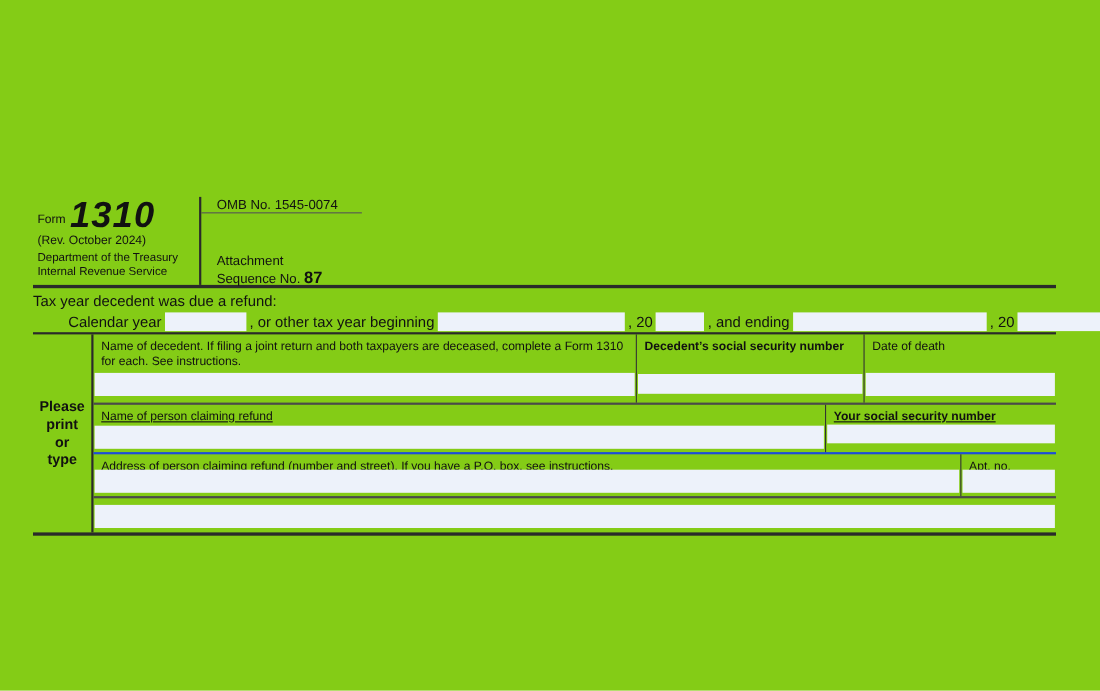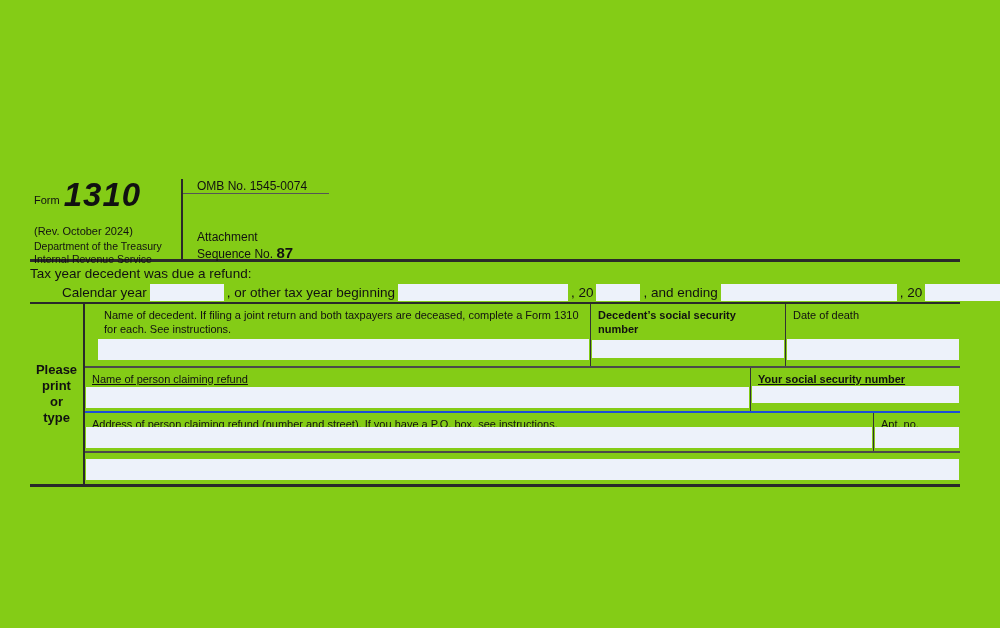--- a/index.html
+++ b/index.html
@@ -6,21 +6,21 @@
   body { font-family: "Liberation Sans", sans-serif; color: #111; }
   .doc { position: relative; width: 1000px; height: 628px; background: #84cc16; overflow: hidden; }
 
   
   .hdr { position: absolute; left: 30px; top: 179px; width: 930px; height: 83px;
          border-bottom: 3px solid #2a2a2a; display: flex; box-sizing: border-box; }
   .hdr-left { width: 153px; border-right: 2px solid #2a2a2a; box-sizing: border-box; padding: 0 4px 0 4px; }
   .form-no-line { display: flex; align-items: flex-end; }
   .form-word { font-size: 11px; padding-bottom: 4px; }
   .form-number { font-size: 33px; font-weight: bold; line-height: 0.95; letter-spacing: 1px; margin-left: 4px; font-style: italic; }
-  .rev { font-size: 11px; margin-top: 15px; }
+  .rev { font-size: 11px; margin-top: 3px; }
   .treasury { font-size: 10.5px; line-height: 1.18; margin-top: 3px; }
   .hdr-center { flex: 1; text-align: center; border-right: 2px solid #2a2a2a; box-sizing: border-box; padding-top: 2px; }
   .title { font-size: 20px; font-weight: bold; line-height: 1.08; }
   .goto { font-size: 12.5px; font-weight: bold; margin-top: 5px; }
   .goto .url { font-style: italic; }
   .see { font-size: 12.5px; font-weight: bold; margin-top: 1px; }
   .hdr-right { width: 146px; display: flex; flex-direction: column; gap: 31px; }
   .omb-cell { height: 43px; border-bottom: 1.5px solid #555; box-sizing: border-box;
               display: flex; align-items: center; padding-left: 14px; font-size: 12px; }
   .attach-cell { flex: 1; padding: 5px 0 13px 14px; font-size: 12px; line-height: 1.2; }
@@ -38,21 +38,21 @@
 
   
   .tbl { position: absolute; left: 30px; top: 302px; width: 930px; height: 185px;
          border-top: 2.5px solid #2a2a2a; border-bottom: 3px solid #2a2a2a;
          box-sizing: border-box; display: flex; }
   .gutter { width: 55px; border-right: 2px solid #2a2a2a; box-sizing: border-box;
             display: flex; align-items: center; justify-content: center; }
   .gutter-inner { text-align: center; font-weight: bold; font-size: 13px; line-height: 1.25; }
   .cells { flex: 1; display: flex; flex-direction: column; }
   .trow { display: flex; box-sizing: border-box; }
-  .r1 { height: 64px; border-bottom: 2px solid #4a4a4a; padding-left: 12px; }
+  .r1 { height: 64px; border-bottom: 2px solid #4a4a4a; }
   .r2 { height: 45px; border-bottom: 2px solid #1d4ed8; text-decoration: underline; }
   .r3 { height: 40px; border-bottom: 2px solid #4a4a4a; }
   .r4 { flex: 1; }
   .cell { position: relative; box-sizing: border-box; padding: 4px 8px 0 7px; font-size: 11px; line-height: 1.3; }
   .cell.bl { border-left: 1.5px solid #333; }
   .cell .lbl-bold { font-weight: bold; }
   .cell-input { position: absolute; left: 1px; right: 1px; background: #edf2fa; border: none; outline: none;
                 font: 12px "Liberation Sans", sans-serif; padding: 0 4px; box-sizing: border-box; }
   .r1 .cell-input { bottom: 6px; height: 21px; }
   .r1 .ssn-inp { bottom: 8px; height: 18px; }

